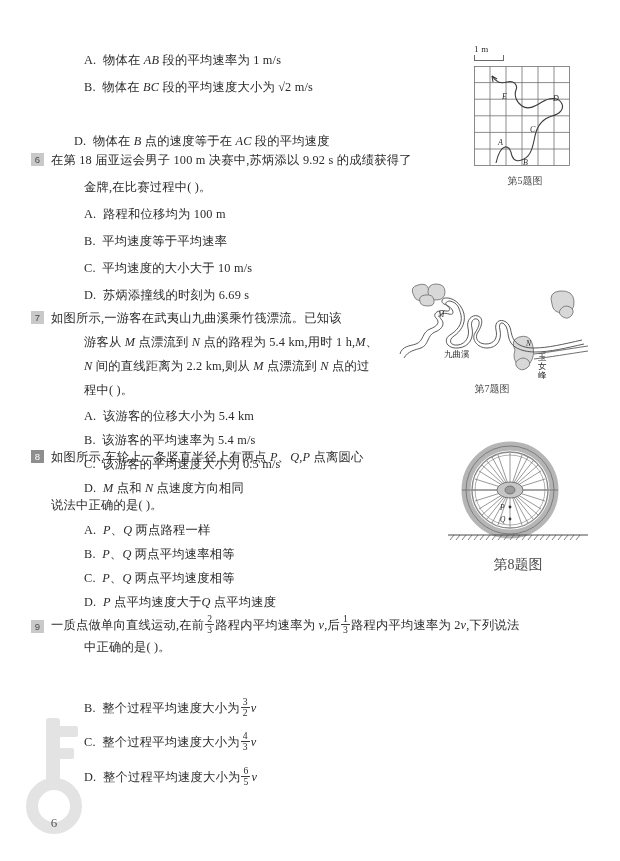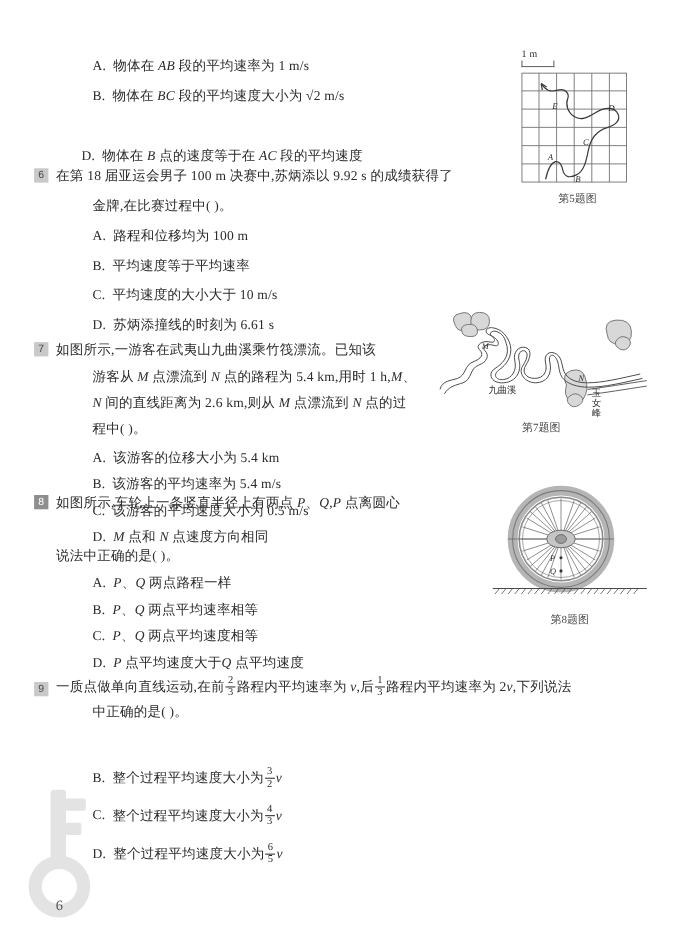--- a/index.html
+++ b/index.html
@@ -58,21 +58,21 @@
   .fig5 .scale .bar{margin-top:1px;height:5px;border:1px solid #6b6b6b;border-top:none;}
   .fig5 .grid{position:absolute;left:4px;top:22px;}
   .fig5 .cap{position:absolute;left:0;top:130px;width:110px;text-align:center;font-size:10px;color:#4a4a4a;}
 
   
   .fig7{position:absolute;left:392px;top:282px;width:200px;height:118px;}
   .fig7 .cap{position:absolute;left:0;top:100px;width:200px;text-align:center;font-size:10px;color:#4a4a4a;}
 
   
   .fig8{position:absolute;left:448px;top:444px;width:140px;height:132px;}
-  .fig8 .cap{position:absolute;left:0;top:112px;width:140px;text-align:center;font-size:10px;color:#4a4a4a;}
+  .fig8 .cap{position:absolute;left:0;top:112px;width:140px;text-align:center;font-size:14px;color:#4a4a4a;}
 
   svg{display:block;overflow:visible;}
   text{font-family:"Liberation Serif",serif;}
 </style>
 </head>
 <body>
 
 <div class="page">
 
   <div class="key-mark">
@@ -112,27 +112,27 @@
     <div class="opt" style="left:84px;top:235px;">
       <span>B.</span>
       <span>&nbsp;<span>平均速度等于平均速率</span></span>
     </div>
     <div class="opt" style="left:84px;top:262px;">
       <span>C.</span>
       <span>&nbsp;<span>平均速度的大小大于 10 m/s</span></span>
     </div>
     <div class="opt" style="left:84px;top:289px;">
       <span>D.</span>
-      <span>&nbsp;<span>苏炳添撞线的时刻为 6.61 s</span></span>
+      <span>&nbsp;<span>苏炳添撞线的时刻为 6.69 s</span></span>
     </div>
 
     <div class="num-badge light" style="left:31px;top:311px;">7</div>
     <div class="qline" style="left:51px;top:312px;">如图所示,一游客在武夷山九曲溪乘竹筏漂流。已知该</div>
     <div class="qline" style="left:84px;top:336px;"><span>游客从 </span><i class="lat">M</i><span> 点漂流到 </span><i class="lat">N</i><span> 点的路程为 5.4 km,用时 1 h,</span><i class="lat">M</i><span>、</span></div>
-    <div class="qline" style="left:84px;top:360px;"><i class="lat">N</i><span> 间的直线距离为 2.6 km,则从 </span><i class="lat">M</i><span> 点漂流到 </span><i class="lat">N</i><span> 点的过</span></div>
+    <div class="qline" style="left:84px;top:360px;"><i class="lat">N</i><span> 间的直线距离为 2.2 km,则从 </span><i class="lat">M</i><span> 点漂流到 </span><i class="lat">N</i><span> 点的过</span></div>
     <div class="qline" style="left:84px;top:384px;">程中(      )。</div>
 
     <div class="opt" style="left:84px;top:410px;">
       <span>A.</span>
       <span>&nbsp;<span>该游客的位移大小为 5.4 km</span></span>
     </div>
     <div class="opt" style="left:84px;top:434px;">
       <span>B.</span>
       <span>&nbsp;<span>该游客的平均速率为 5.4 m/s</span></span>
     </div>

